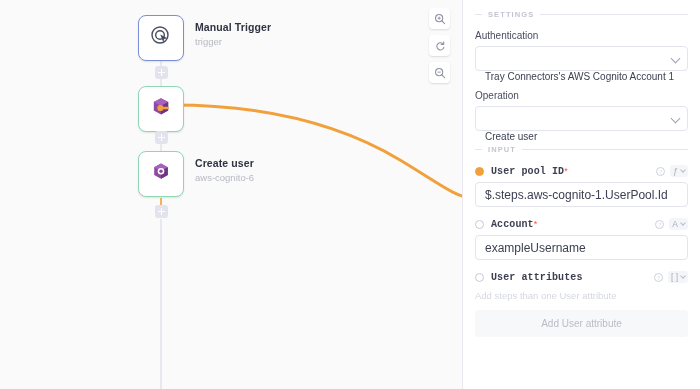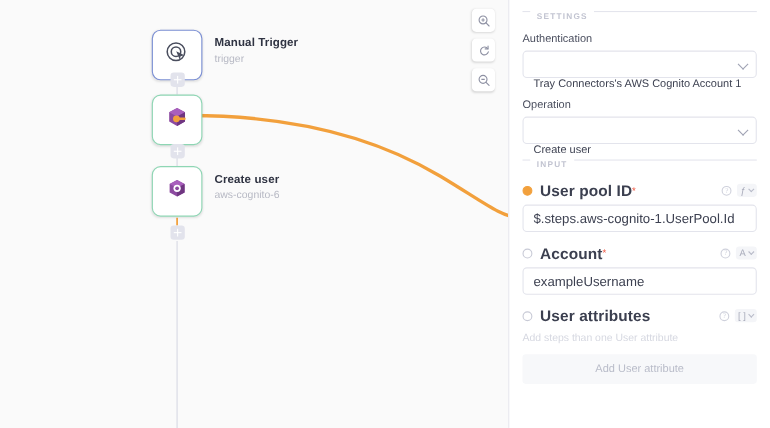--- a/index.html
+++ b/index.html
@@ -70,21 +70,21 @@
   #panel {
     width: 238px; height: 389px;
     background: #ffffff;
     border-left: 1px solid #e8e8ee;
     padding: 10px 12px 0 12px;
     position: relative;
     overflow: hidden;
   }
 
   .section-head {
-    display: flex; gap: 6px;
+    display: flex; align-items: center; gap: 6px;
     margin-bottom: 11px;
   }
   .section-head .dash { width: 7px; height: 1px; background: #e4e5ed; flex: none; }
   .section-head .lbl {
     font-size: 7.5px; letter-spacing: 1.1px; color: #c2c4d1; font-weight: 700;
   }
   .section-head .rule { flex: 1; height: 1px; background: #e4e5ed; }
 
   .field-label {
     font-size: 10px; color: #4a4e5e; margin-bottom: 5px; display: block;
@@ -122,21 +122,21 @@
     display: flex; align-items: center;
     margin-bottom: 5px;
   }
   .conn-dot {
     width: 9px; height: 9px; border-radius: 50%;
     border: 1.3px solid #c8cad6; background: #fff;
     flex: none; margin-right: 7px;
   }
   .conn-dot.filled { background: #f2a03c; border-color: #f2a03c; }
   .input-row .name {
-    font-size: 14px; color: #3b3f4f; font-weight: 700; letter-spacing: .1px;
+    font-size: 10px; color: #3b3f4f; font-weight: 700; letter-spacing: .1px; font-family: Liberation Mono, monospace;
   }
   .req { color: #f0553f; font-size: 9px; }
   .row-icons { margin-left: auto; display: flex; align-items: center; gap: 5px; }
   .help-icon {
     width: 9px; height: 9px; border-radius: 50%;
     border: 1.2px solid #cfd1dc; color: #cfd1dc;
     font-size: 6.5px; line-height: 7px; text-align: center;
     font-family: "Liberation Serif", serif;
     cursor: pointer;
   }
@@ -210,21 +210,21 @@
       </div>
       <div class="zoom-btn">
         <svg width="12" height="12" viewBox="0 0 14 14">
           <circle cx="6" cy="6" r="4.2" fill="none" stroke="#8e91a3" stroke-width="1.2"></circle>
           <line x1="9.2" y1="9.2" x2="12.4" y2="12.4" stroke="#8e91a3" stroke-width="1.2" stroke-linecap="round"></line>
           <line x1="4.2" y1="6" x2="7.8" y2="6" stroke="#8e91a3" stroke-width="1.1"></line>
         </svg>
       </div>
     </div>
 
-    <div class="node" style="left:138px; top:27px;justify-content:space-between;">
+    <div class="node" style="left:138px; top:15px;justify-content:space-between;">
       <div class="node-box trigger">
         <span>
           <svg width="24" height="24" viewBox="0 0 24 24">
             <circle cx="11" cy="11" r="8" fill="none" stroke="#4a4e5e" stroke-width="1.4"></circle>
             <circle cx="11" cy="11" r="4.3" fill="none" stroke="#4a4e5e" stroke-width="1.4"></circle>
             <path d="M11.2,10.6 L18.6,14.2 L15.2,15.1 L14.4,18.4 Z" fill="#4a4e5e"></path>
           </svg>
         </span>
       </div>
       <div class="node-text">

